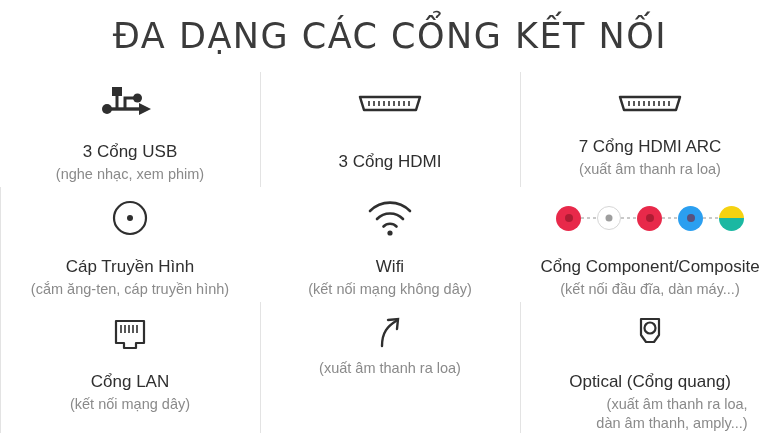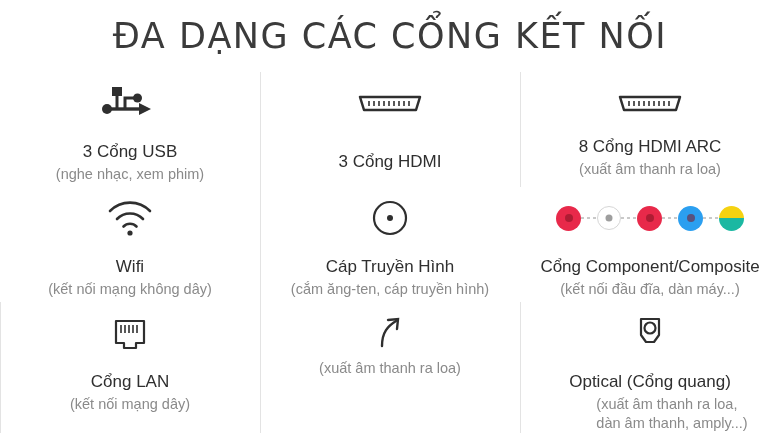--- a/index.html
+++ b/index.html
@@ -67,21 +67,21 @@
   .label {
     font-size: 17px;
     color: #2f2f2f;
     text-align: center;
     margin-top: 15px;
     line-height: 1.25;
   }
   .sub {
     font-size: 14.5px;
     color: #8a8a8a;
-    text-align: left;
+    text-align: right;
     margin-top: 3px;
     line-height: 1.3;
   }
 
   
   .dots {
     display: flex;
     align-items: center;
     gap: 0;
   }
@@ -196,49 +196,49 @@
             <line x1="25" y1="15" x2="25" y2="20"></line>
             <line x1="30" y1="15" x2="30" y2="20"></line>
             <line x1="35" y1="15" x2="35" y2="20"></line>
             <line x1="40" y1="15" x2="40" y2="20"></line>
             <line x1="45" y1="15" x2="45" y2="20"></line>
             <line x1="50" y1="15" x2="50" y2="20"></line>
             <line x1="55" y1="15" x2="55" y2="20"></line>
           </g>
         </svg>
       </div>
-      <div class="label" style="margin-top:10px;">8 Cổng HDMI ARC</div>
+      <div class="label" style="margin-top:10px;">7 Cổng HDMI ARC</div>
       <div class="sub">(xuất âm thanh ra loa)</div>
+    </div>
+
+    <div class="cell">
+      <div class="divider-v" style="left:0;"></div>
+      <div class="icon-wrap">
+        <svg width="48" height="48" viewBox="0 0 48 48">
+          <circle cx="24" cy="24" r="16" fill="none" stroke="#2f2f2f" stroke-width="2.2"></circle>
+          <circle cx="24" cy="24" r="3" fill="#2f2f2f"></circle>
+        </svg>
+      </div>
+      <div class="label">Cáp Truyền Hình</div>
+      <div class="sub">(cắm ăng-ten, cáp truyền hình)</div>
     </div>
 
     <div class="cell">
       <div class="icon-wrap">
         <svg width="56" height="42" viewBox="0 0 56 42">
           <g fill="none" stroke="#2f2f2f" stroke-width="2.6" stroke-linecap="round">
             <path d="M8 14 A28 28 0 0 1 48 14"></path>
             <path d="M15 22 A18 18 0 0 1 41 22"></path>
             <path d="M21.5 29.5 A9 9 0 0 1 34.5 29.5"></path>
           </g>
           <circle cx="28" cy="36" r="2.6" fill="#2f2f2f"></circle>
         </svg>
       </div>
       <div class="label">Wifi</div>
       <div class="sub">(kết nối mạng không dây)</div>
-    </div>
-
-    <div class="cell">
-      <div class="divider-v" style="left:0;"></div>
-      <div class="icon-wrap">
-        <svg width="48" height="48" viewBox="0 0 48 48">
-          <circle cx="24" cy="24" r="16" fill="none" stroke="#2f2f2f" stroke-width="2.2"></circle>
-          <circle cx="24" cy="24" r="3" fill="#2f2f2f"></circle>
-        </svg>
-      </div>
-      <div class="label">Cáp Truyền Hình</div>
-      <div class="sub">(cắm ăng-ten, cáp truyền hình)</div>
     </div>
 
     <div class="cell">
       <div class="icon-wrap">
         <div class="dots">
           <span class="dot dot-inner" style="background:#e8294a;"></span>
           <span class="dots-sep"></span>
           <span class="dot small-white"></span>
           <span class="dots-sep"></span>
           <span class="dot dot-inner" style="background:#e8294a;"></span>

